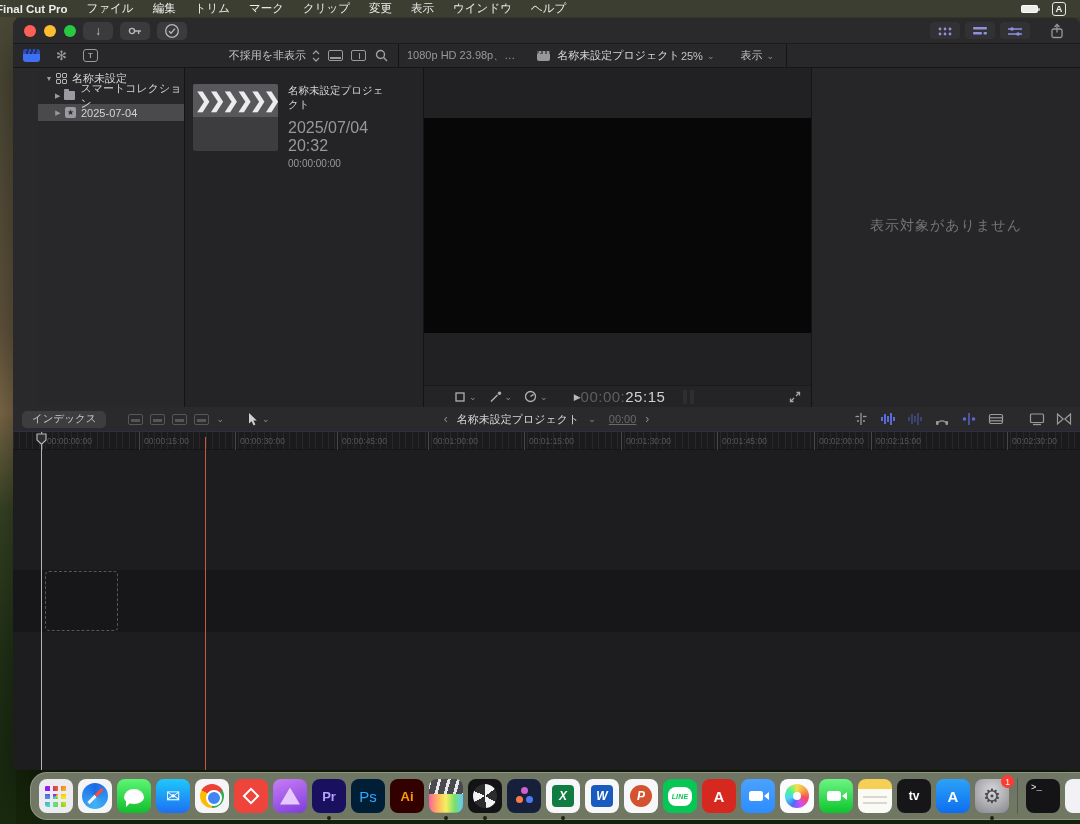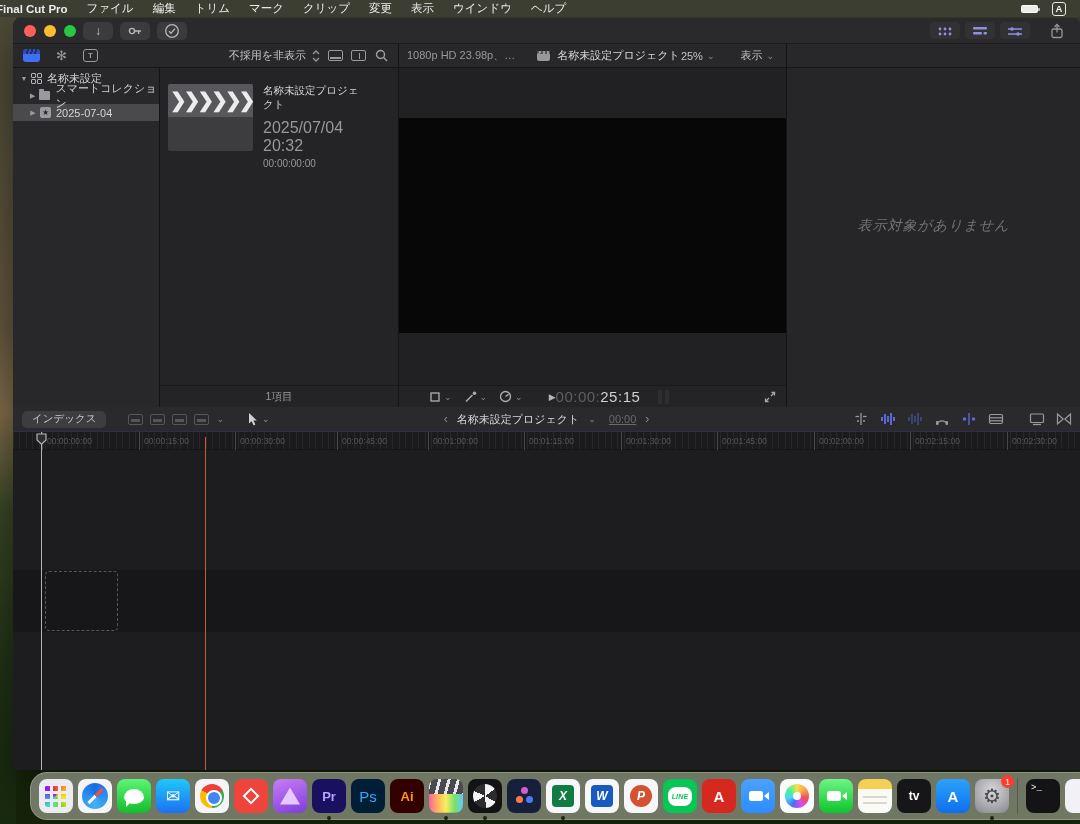--- a/index.html
+++ b/index.html
@@ -57,21 +57,21 @@
   .t-search { margin:0 10px 0 9px; }
   .chev { color:#8a8a8e; font-size:9px; }
   .t-viewer .fmt { margin-left:8px; color:#98989c; }
   .mini-clap { width:13px; height:10px; border-radius:2px; background:#98989c; position:relative; margin-left:22px; }
   .mini-clap::before { content:""; position:absolute; top:0; left:0; right:0; height:3.5px; background:repeating-linear-gradient(105deg,#55555a 0 2px,#98989c 2px 4px); }
   .t-viewer .pname { margin-left:7px; color:#d8d8dc; }
   .t-viewer .zoom { margin-left:auto; color:#c4c4c8; display:flex; gap:4px; align-items:center;}
   .t-viewer .view { margin:0 12px 0 26px; color:#c4c4c8; display:flex; gap:4px; align-items:center;}
 
   
-  .content { height:339px; display:flex; }
+  .content { height:339px; display:flex;padding-left:25px; }
   .sidebar { width:147px; background:#28282a; border-right:1px solid #141416; padding-top:2px; font-size:11px; }
   .srow { height:17px; display:flex; align-items:center; color:#d4d4d8; }
   .srow.sel { background:#4a4a4d; }
   .srow .disc { width:8px; font-size:7px; color:#9a9a9e; margin-left:7px; text-align:center; }
   .srow.ind .disc { margin-left:16px; }
   .ic-lib { width:11px; height:11px; margin:0 5px 0 3px; display:grid; grid-template-columns:1fr 1fr; gap:1px; }
   .ic-lib i { border:1.2px solid #b4b4b8; border-radius:1px; }
   .ic-folder { width:12px; height:9px; background:#9a9aa0; border-radius:1px; margin:0 5px 0 3px; position:relative; }
   .ic-folder::before { content:""; position:absolute; top:-2px; left:0; width:5px; height:2px; background:#9a9aa0; border-radius:1px 1px 0 0; }
   .ic-event { width:11px; height:11px; background:#9a9aa0; border-radius:2px; margin:0 5px 0 3px; color:#2a2a2c; font-size:8px; line-height:11px; text-align:center; }
@@ -93,21 +93,21 @@
   .transport .grp { display:flex; align-items:center; gap:3px; margin-left:12px; }
   .transport .grp:first-child{ margin-left:30px; }
   .tplay { margin-left:26px; color:#b8b8bc; font-size:9px; }
   .tcode { font-size:15px; letter-spacing:.5px; }
   .tcode .dimtc { color:#5f5f63; }
   .tcode .britc { color:#cfcfd3; }
   .meters { display:flex; gap:3px; margin-left:18px; }
   .meters i { width:4px; height:14px; background:#2e2e31; border-radius:1px; }
   .t-expand { margin-left:auto; margin-right:10px; }
 
-  .inspector { flex:1; background:#262628; display:flex; align-items:center; justify-content:center;font-style:italic; }
+  .inspector { flex:1; background:#262628; display:flex; align-items:center; justify-content:center; }
   .inspector .msg { color:#747478; font-size:14px; letter-spacing:1px; margin-top:-24px; }
 
   
   .tltoolbar { height:25px; background:#2a2a2c; border-bottom:1px solid #2e2e4a; display:flex; align-items:center; position:relative;text-align:right; }
   .idx-btn { margin-left:9px; height:17px; padding:0 10px; background:#3d3d40; border-radius:5px; color:#c8c8cc; font-size:10.5px; display:flex; align-items:center; }
   .etools { display:flex; align-items:center; gap:7px; margin-left:22px; }
   .etool { width:15px; height:11px; border:1.2px solid #55555a; border-radius:2px; position:relative; }
   .etool::after { content:""; position:absolute; left:2px; bottom:2px; right:2px; height:2.5px; background:#55555a; }
   .tools { display:flex; align-items:center; gap:4px; margin-left:24px; }
   .tl-center { position:absolute; left:50%; transform:translateX(-50%); display:flex; align-items:center; gap:9px; font-size:11px; }
@@ -353,21 +353,20 @@
         <div class="clipcard">
           <div class="thumb">
             <div class="chevs">❯❯❯❯❯❯❯</div>
           </div>
           <div class="clipmeta">
             <div class="cname">名称未設定プロジェクト</div>
             <div class="cdate">2025/07/04 20:32</div>
             <div class="cdur">00:00:00:00</div>
           </div>
         </div>
-        <div class="bstatus">1項目</div>
       </div>
 
       <div class="viewer">
         <div class="video"></div>
         <div class="transport">
           <span class="grp">
             <svg width="12" height="12">
                 <rect x="2" y="2" width="8" height="8" fill="none" stroke="#b0b0b4" stroke-width="1.3"></rect>
               </svg>
             <span class="chev">⌄</span>
@@ -512,21 +511,21 @@
           </div>
         <div class="tick" style="left:608px">
             <span>00:01:30:00</span>
           </div>
         <div class="tick" style="left:704px">
             <span>00:01:45:00</span>
           </div>
         <div class="tick" style="left:801px">
             <span>00:02:00:00</span>
           </div>
-        <div class="tick" style="left:897px">
+        <div class="tick" style="left:858px">
             <span>00:02:15:00</span>
           </div>
         <div class="tick" style="left:994px">
             <span>00:02:30:00</span>
           </div>
       </div>
       <div class="tband"></div>
       <div class="placeholder"></div>
       <div class="skimmer"></div>
       <div class="playhead"></div>

